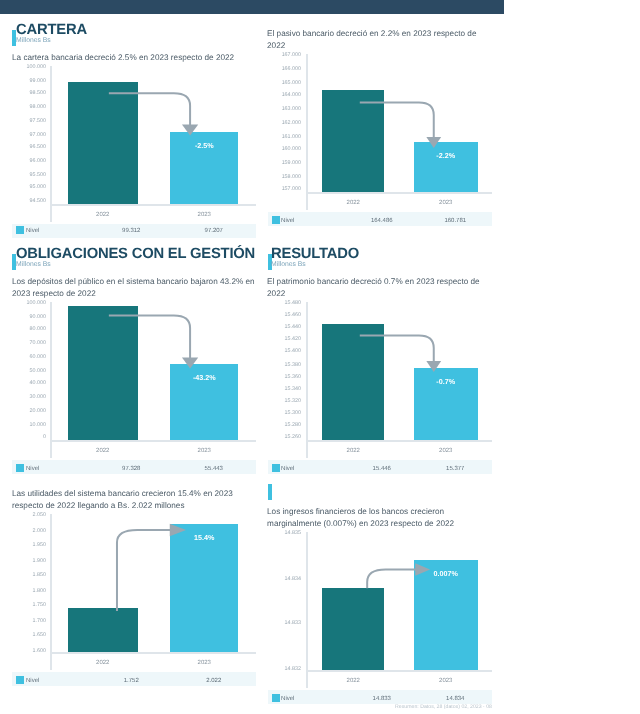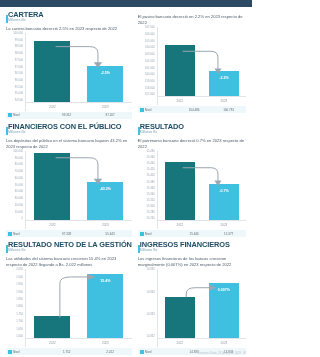--- a/index.html
+++ b/index.html
@@ -184,21 +184,21 @@
         <span class="sw"></span>
         <span class="name">Nivel</span>
         <span class="val">164.486</span>
         <span class="val">160.781</span>
       </div>
     </div>
     <div class="panel">
       <div class="head">
         <span class="accent"></span>
         <span class="titlewrap">
-          <div class="title">FINANCIEROS CON EL PÚBLICO</div>
+          <div class="title">OBLIGACIONES CON EL GESTIÓN</div>
           <div class="subtitle">Millones Bs</div>
         </span>
       </div>
       <div class="desc">Los depósitos del público en el sistema bancario bajaron 43.2% en 2023 respecto de 2022</div>
       <div class="chart">
         <div class="yaxis">
           <div class="ytick">100.000</div>
           <div class="ytick">90.000</div>
           <div class="ytick">80.000</div>
           <div class="ytick">70.000</div>
@@ -284,27 +284,20 @@
         </div>
       </div>
       <div class="legend">
         <span class="sw"></span>
         <span class="name">Nivel</span>
         <span class="val">15.446</span>
         <span class="val">15.377</span>
       </div>
     </div>
     <div class="panel">
-      <div class="head">
-        <span class="accent"></span>
-        <span class="titlewrap">
-          <div class="title">RESULTADO NETO DE LA GESTIÓN</div>
-          <div class="subtitle">Millones Bs</div>
-        </span>
-      </div>
       <div class="desc">Las utilidades del sistema bancario crecieron 15.4% en 2023 respecto de 2022 llegando a Bs. 2.022 millones</div>
       <div class="chart">
         <div class="yaxis">
           <div class="ytick">2.050</div>
           <div class="ytick">2.000</div>
           <div class="ytick">1.950</div>
           <div class="ytick">1.900</div>
           <div class="ytick">1.850</div>
           <div class="ytick">1.800</div>
           <div class="ytick">1.750</div>
@@ -336,24 +329,20 @@
       <div class="legend">
         <span class="sw"></span>
         <span class="name">Nivel</span>
         <span class="val">1.752</span>
         <span class="val">2.022</span>
       </div>
     </div>
     <div class="panel">
       <div class="head">
         <span class="accent"></span>
-        <span class="titlewrap">
-          <div class="title">INGRESOS FINANCIEROS</div>
-          <div class="subtitle">Millones Bs</div>
-        </span>
       </div>
       <div class="desc">Los ingresos financieros de los bancos crecieron marginalmente (0.007%) en 2023 respecto de 2022</div>
       <div class="chart">
         <div class="yaxis">
           <div class="ytick">14.835</div>
           <div class="ytick">14.834</div>
           <div class="ytick">14.833</div>
           <div class="ytick">14.832</div>
         </div>
         <div class="plot">

